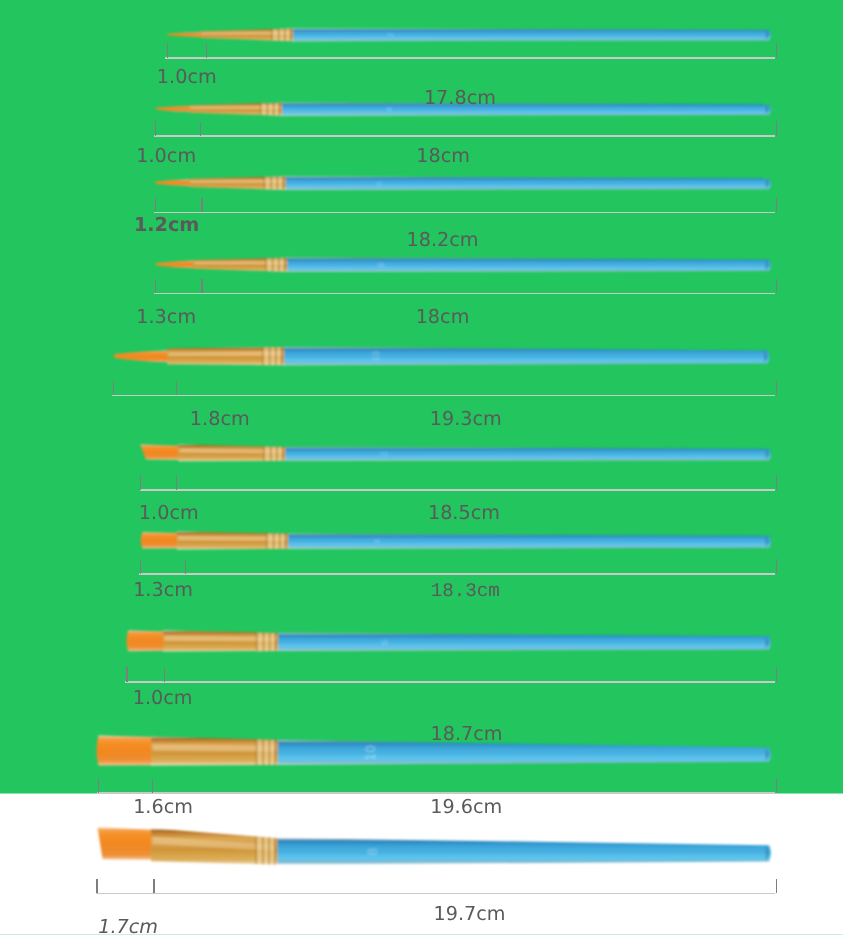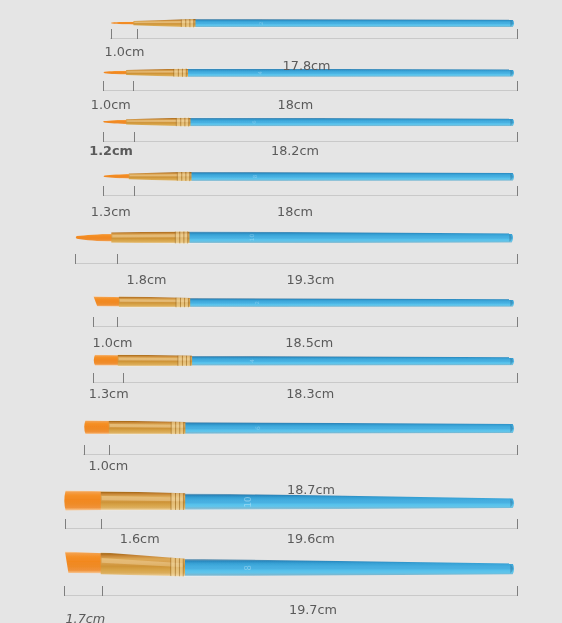--- a/index.html
+++ b/index.html
@@ -1,19 +1,19 @@
 <!DOCTYPE html>
 <html><head>
 <meta charset="utf-8">
 <title>Paint Brush Set Size Chart</title>
 <style>
   html,body{margin:0;padding:0;background:#ffffff;}
   body{width:562px;height:623px;overflow:hidden;
        font-family:"DejaVu Sans","Liberation Sans",sans-serif;}
-  #stage{position:relative;width:562px;height:623px;background:#e5e5e5;}
+  #stage{position:relative;width:562px;height:529px;background:#22c55e;}
   svg#bsvg{position:absolute;left:0;top:0;}
   .meas-label{position:absolute;color:#5a5a5a;font-size:12.8px;line-height:1;
               white-space:nowrap;transform:translateX(-50%);}
 </style>
 </head>
 <body>
 
 <div id="stage">
   <svg id="bsvg" width="562" height="623" viewBox="0 0 562 623">
       <defs>
@@ -265,29 +265,29 @@
         <path d="M102.5 586.1 L102.5 595.5" stroke="#7e7e7e" stroke-width="1" fill="none" shape-rendering="crispEdges"></path>
         <path d="M517.5 585.7 L517.5 595.5" stroke="#7e7e7e" stroke-width="1" fill="none" shape-rendering="crispEdges"></path>
       </g>
     </svg>
   <div id="labels">
       <div class="meas-label" style="left: 124.5px; top: 46px;">1.0cm</div>
       <div class="meas-label" style="left: 306.6px; top: 60px;">17.8cm</div>
       <div class="meas-label" style="left: 110.8px; top: 98.9px;">1.0cm</div>
       <div class="meas-label" style="left: 295.4px; top: 98.9px;">18cm</div>
       <div class="meas-label" style="left: 111.1px; top: 145.4px; font-weight: bold;">1.2cm</div>
-      <div class="meas-label" style="left: 295px; top: 145px;">18.2cm</div>
+      <div class="meas-label" style="left: 295px; top: 155px;">18.2cm</div>
       <div class="meas-label" style="left: 110.8px; top: 206.3px;">1.3cm</div>
       <div class="meas-label" style="left: 295px; top: 206.3px;">18cm</div>
       <div class="meas-label" style="left: 114.5px; top: 274px; margin-left: 32px;">1.8cm</div>
       <div class="meas-label" style="left: 310.5px; top: 274px; text-align: center;">19.3cm</div>
       <div class="meas-label" style="left: 112.5px; top: 337px;">1.0cm</div>
       <div class="meas-label" style="left: 309.3px; top: 337px; text-align: center;">18.5cm</div>
       <div class="meas-label" style="left: 108.7px; top: 388.1px;">1.3cm</div>
-      <div class="meas-label" style="left: 310.2px; top: 388.1px;">18.3cm</div>
+      <div class="meas-label" style="left: 310.2px; top: 388.1px; font-family: Liberation Mono, monospace;">18.3cm</div>
       <div class="meas-label" style="left: 108.4px; top: 460px;">1.0cm</div>
       <div class="meas-label" style="left: 311px; top: 484px;">18.7cm</div>
-      <div class="meas-label" style="left: 108.7px; top: 533.4px; margin-left: 31px;">1.6cm</div>
+      <div class="meas-label" style="left: 108.7px; top: 533.4px;">1.6cm</div>
       <div class="meas-label" style="left: 310.8px; top: 533.4px;">19.6cm</div>
       <div class="meas-label" style="left: 85.4px; top: 613px; font-style: italic;">1.7cm</div>
       <div class="meas-label" style="left: 313px; top: 604.1px;">19.7cm</div>
     </div>
 </div>
 
 </body></html>

